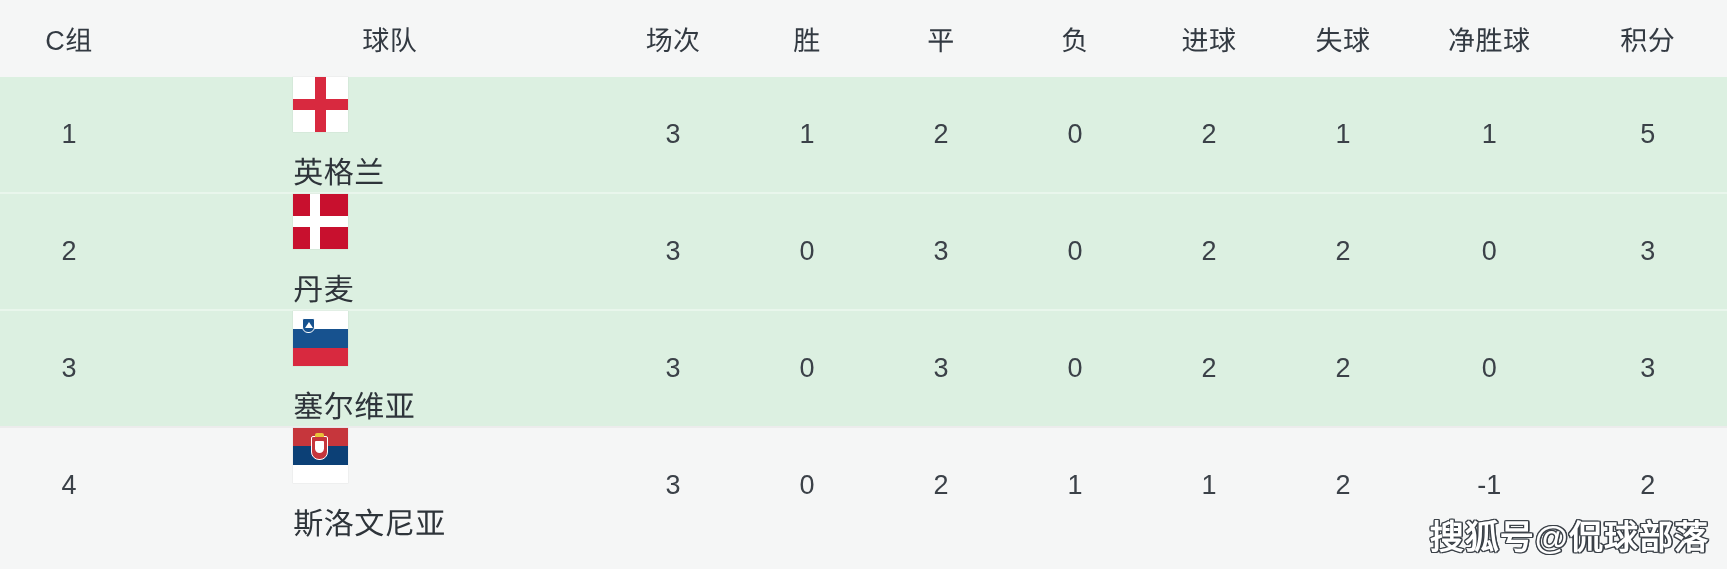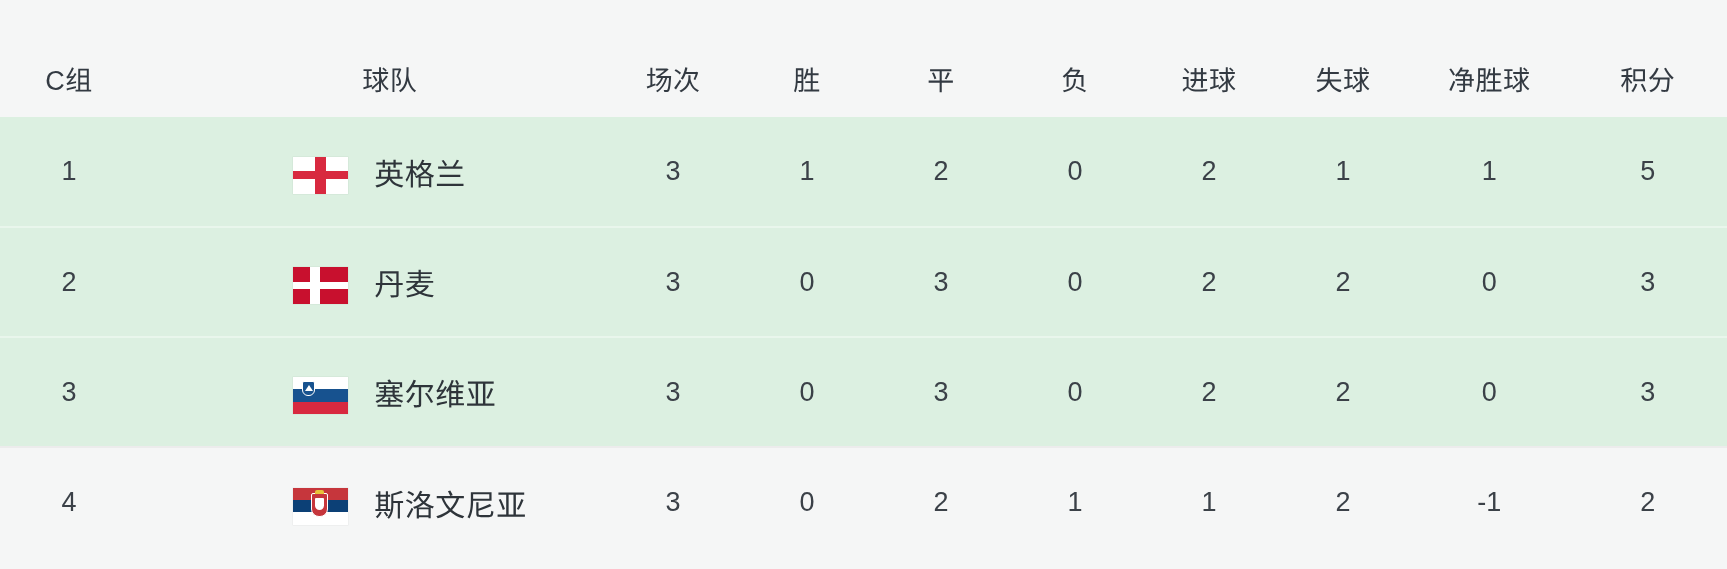--- a/index.html
+++ b/index.html
@@ -12,21 +12,20 @@
     background: #f5f6f6;
     font-family: "Liberation Sans", "DejaVu Sans", sans-serif;
     overflow: hidden;
   }
 
   .standings-table {
     width: 1727px;
     border-collapse: collapse;
     table-layout: fixed;
     position: relative;
-    margin-top: 40px;
   }
 
   .standings-table col.c-rank   { width: 130px; }
   .standings-table col.c-team   { width: 440px; }
   .standings-table col.c-stat   { width: 126px; }
   .standings-table col.c-stat-w { width: 149px; }
 
   thead tr {
     background: #f5f6f6;
     height: 77px;
@@ -77,23 +76,24 @@
     font-size: 27px;
   }
 
   td.team-cell {
     text-align: left;
     padding-left: 0;
   }
 
   .team-wrap {
     display: flex;
-    align-items: flex-end;
-    gap: 26px;
+    align-items: flex-start;
+    gap: 16px;
     padding-left: 155px;
+    flex-direction: column;
   }
 
   .team-name {
     font-size: 30px;
     color: #2e343a;
     white-space: nowrap;
     letter-spacing: 0.5px;
   }
 
   
@@ -348,14 +348,15 @@
         <td>1</td>
         <td>1</td>
         <td>2</td>
         <td>-1</td>
         <td>2</td>
       </tr>
 
     </tbody>
   </table>
 
+  <div class="watermark">搜狐号@侃球部落</div>
 
 </div>
 
 </body></html>

